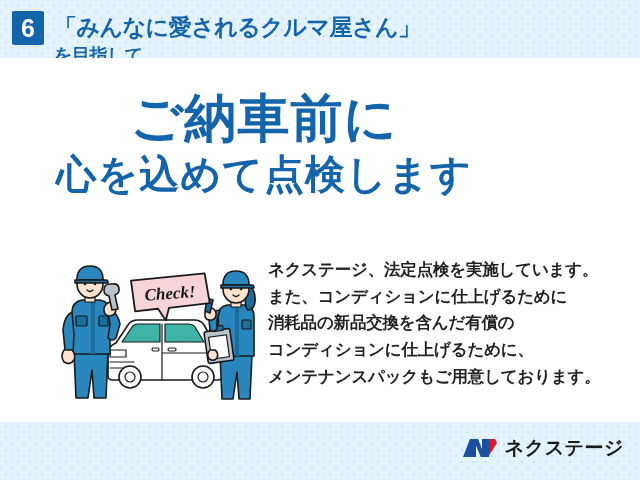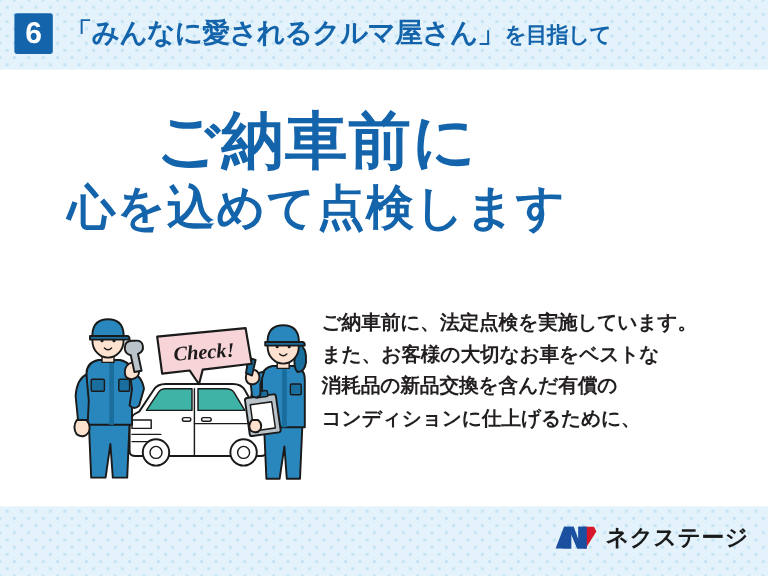--- a/index.html
+++ b/index.html
@@ -27,21 +27,21 @@
     background:#1464ab;border-radius:2px;
     display:flex;align-items:center;justify-content:center;
   }
   #badge .num{
     color:#ffffff;font-size:25px;font-weight:bold;line-height:1;
     letter-spacing:0;
   }
   #header-title{
     position:absolute;left:54px;top:12px;height:34px;
     display:flex;align-items:baseline;
-    color:#1464ab;font-weight:bold;white-space:nowrap;
+    color:#1464ab;font-weight:bold;white-space:nowrap;flex-direction:column;
   }
   #header-title .big{font-size:23px;letter-spacing:-0.5px;}
   #header-title .small{font-size:18px;letter-spacing:-0.5px;}
 
   
   #panel{
     position:absolute;left:0;top:58px;width:640px;height:364px;
     background:#ffffff;
   }
 
@@ -103,24 +103,25 @@
   </div>
 
   <div id="panel">
 
     <div id="headline">
       <span class="l1">ご納車前に</span>
       <span class="l2">心を込めて点検します</span>
     </div>
 
     <div id="body-copy">
-      <div class="line">ご納車前に、法定点検を実施しています。</div>
-      <div class="line">また、お客様の大切なお車をベストな</div>
+      <div class="line">ネクステージ、法定点検を実施しています。</div>
+      <div class="line">また、コンディションに仕上げるために</div>
       <div class="line">消耗品の新品交換を含んだ有償の</div>
       <div class="line">コンディションに仕上げるために、</div>
+      <div class="line">メンテナンスパックもご用意しております。</div>
     </div>
 
     <div id="illustration">
       <svg viewBox="0 0 200 145" width="200" height="145" xmlns="http://www.w3.org/2000/svg">
         <defs>
           <style>
             .ol{fill:none;stroke:#1a1a1a;stroke-width:1.6;stroke-linecap:round;stroke-linejoin:round;}
             .olt{fill:none;stroke:#1a1a1a;stroke-width:1.2;stroke-linecap:round;stroke-linejoin:round;}
             .uni{fill:#2a87bd;}
             .unid{fill:#1a6e9e;}

